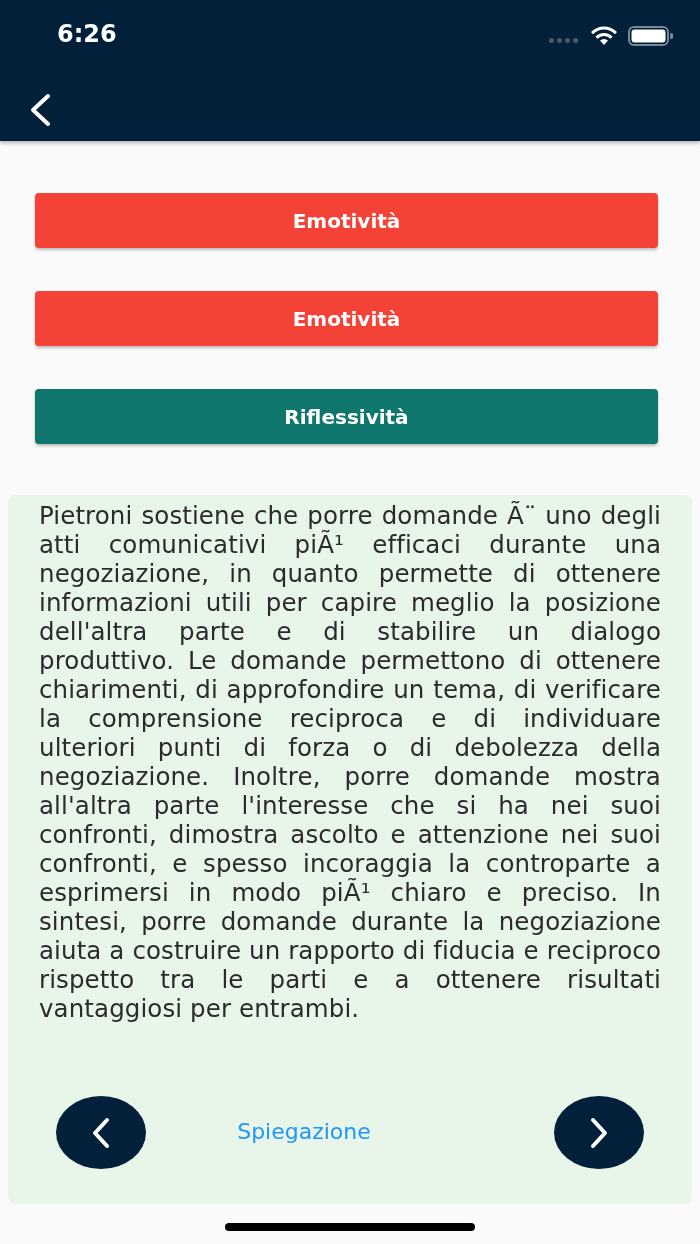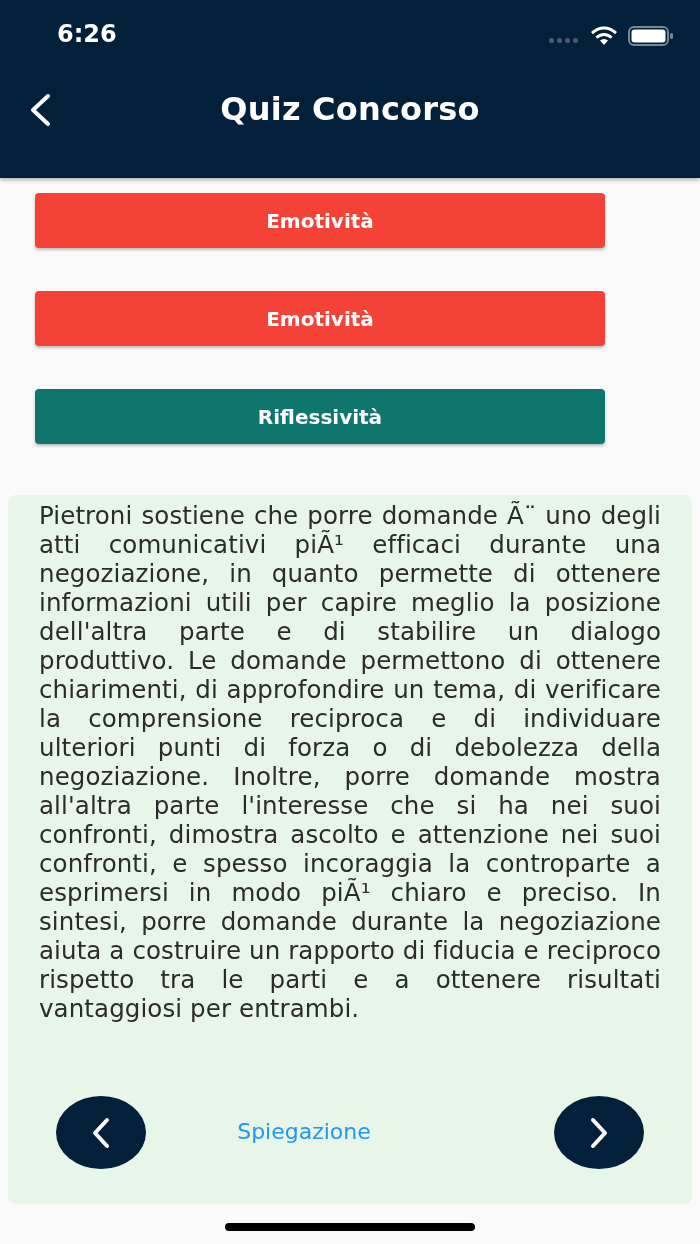--- a/index.html
+++ b/index.html
@@ -3,42 +3,42 @@
 <meta charset="utf-8">
 <style>
   * { box-sizing: border-box; margin: 0; padding: 0; }
   html, body { width: 700px; height: 1244px; overflow: hidden; }
   body {
     background: #fafafa;
     font-family: "Liberation Sans", "DejaVu Sans", sans-serif;
     position: relative;
   }
   .header {
-    position: absolute; left: 0; top: 0; width: 700px; height: 178px;
+    position: absolute; left: 0; top: 0; width: 700px; height: 141px;
     background: #03203a;
     box-shadow: 0 2px 4px rgba(0,0,0,0.3);
     z-index: 2;
   }
   .status-time {
     position: absolute; left: 57px; top: 20px;
     color: #fff; font-size: 24px; font-weight: bold;
     font-family: "DejaVu Sans", sans-serif;
   }
   .signal-dots { position: absolute; left: 549px; top: 38px; display: flex; gap: 3px; }
   .signal-dots span { width: 5px; height: 5px; border-radius: 50%; background: #4c5c6c; display: block; }
   .wifi { position: absolute; left: 590px; top: 26px; }
   .battery { position: absolute; left: 628px; top: 26px; }
   .back-arrow { position: absolute; left: 26px; top: 92px; cursor: pointer; }
   .title {
     position: absolute; left: 0; width: 700px; top: 90px;
     text-align: center; color: #fff; font-size: 32px;
     font-family: "DejaVu Sans", sans-serif; font-weight: bold; letter-spacing: 0.2px;
   }
   .answer {
-    position: absolute; left: 35px; width: 570px; height: 55px;
+    position: absolute; left: 35px; width: 623px; height: 55px;
     border-radius: 4px; color: #fff;
     font-size: 20px; font-weight: bold; font-family: "DejaVu Sans", sans-serif;
     display: flex; align-items: center; justify-content: center;
     box-shadow: 0 2px 3px rgba(0,0,0,0.25);
     cursor: pointer;
   }
   .answer.red { background: #f44336; }
   .answer.blue { background: #0f766e; }
   .explanation {
     position: absolute; left: 8px; top: 495px; width: 684px; height: 709px;
@@ -83,21 +83,20 @@
     <path d="M1 6 A18 18 0 0 1 27 6 L25 8.3 A15 15 0 0 0 3 8.3 Z" fill="#fff"></path>
   </svg>
   <svg class="battery" width="46" height="20" viewBox="0 0 46 20">
     <rect x="1" y="1" width="39" height="18" rx="5" fill="none" stroke="#7a8794" stroke-width="2"></rect>
     <rect x="3.5" y="3.5" width="34" height="13" rx="3" fill="#fff"></rect>
     <rect x="42" y="7" width="3" height="6" rx="1.5" fill="#7a8794"></rect>
   </svg>
   <svg class="back-arrow" width="28" height="36" viewBox="0 0 28 36">
     <path d="M22 4 L7 18 L22 32" fill="none" stroke="#fff" stroke-width="4" stroke-linecap="round" stroke-linejoin="round"></path>
   </svg>
-  <div class="title">Quiz Concorso</div>
 </div>
 
 <div class="answer red" style="top:193px;">
   <span>Emotività</span>
 </div>
 <div class="answer red" style="top:291px;">
   <span>Emotività</span>
 </div>
 <div class="answer blue" style="top:389px;">
   <span>Riflessività</span>

